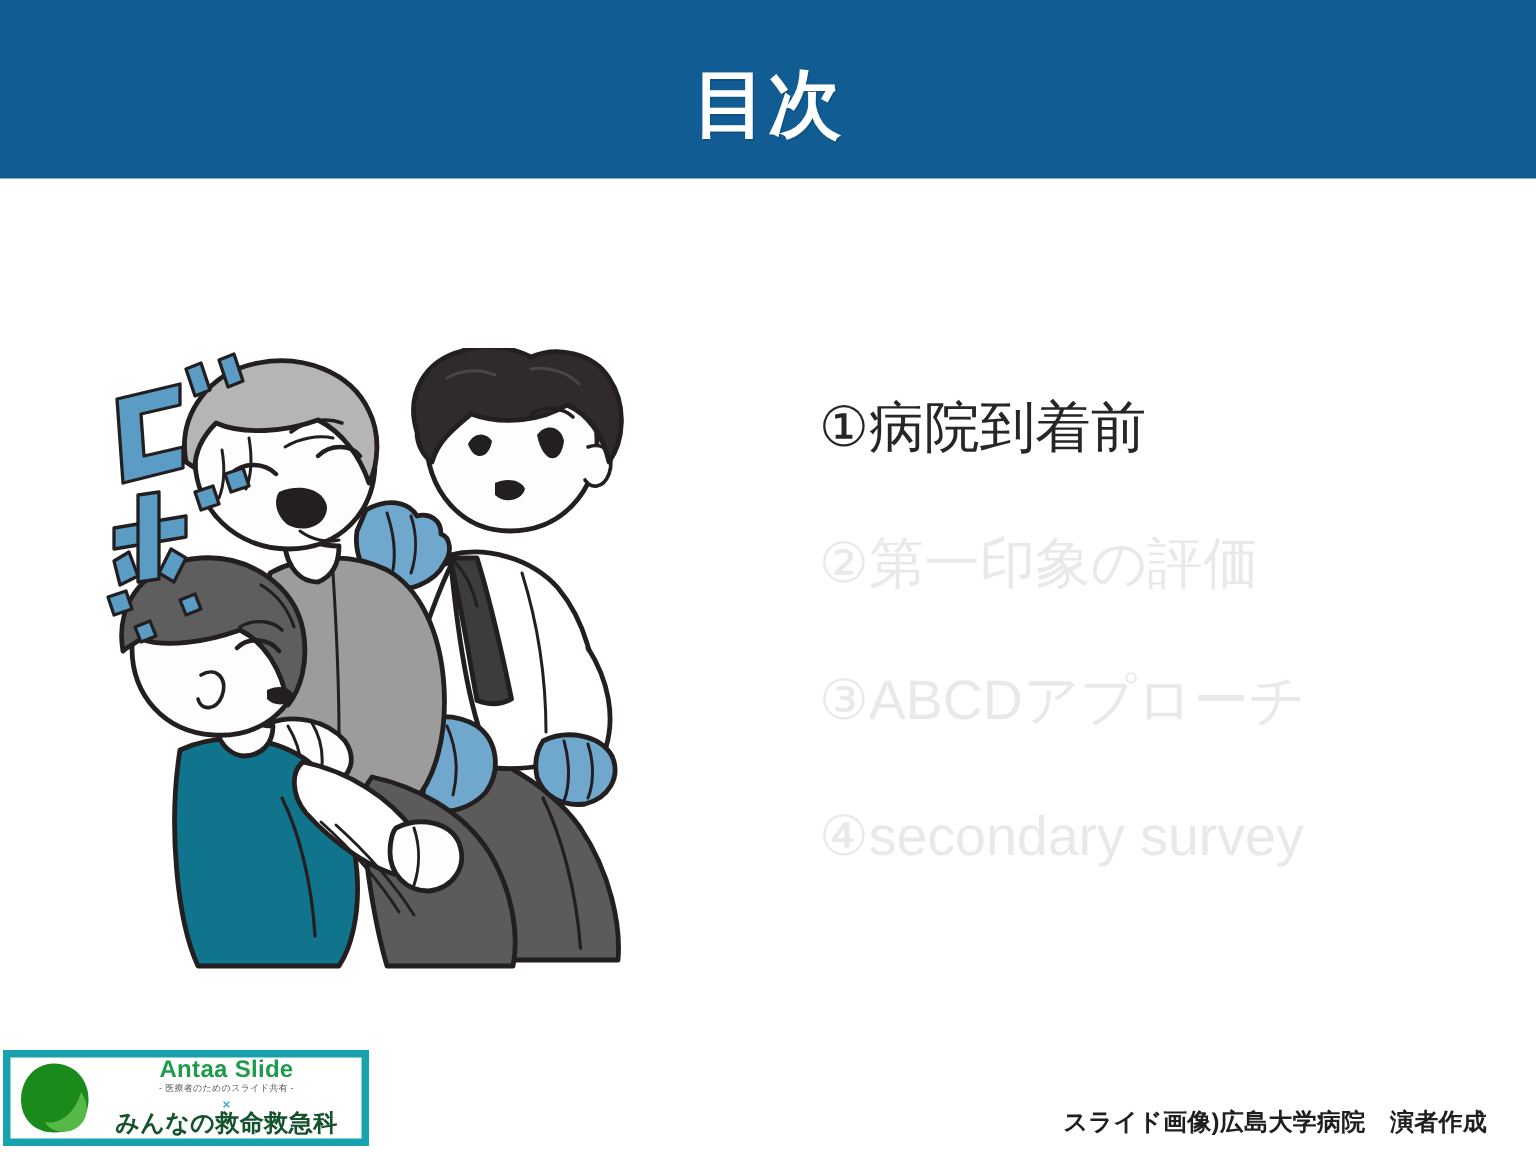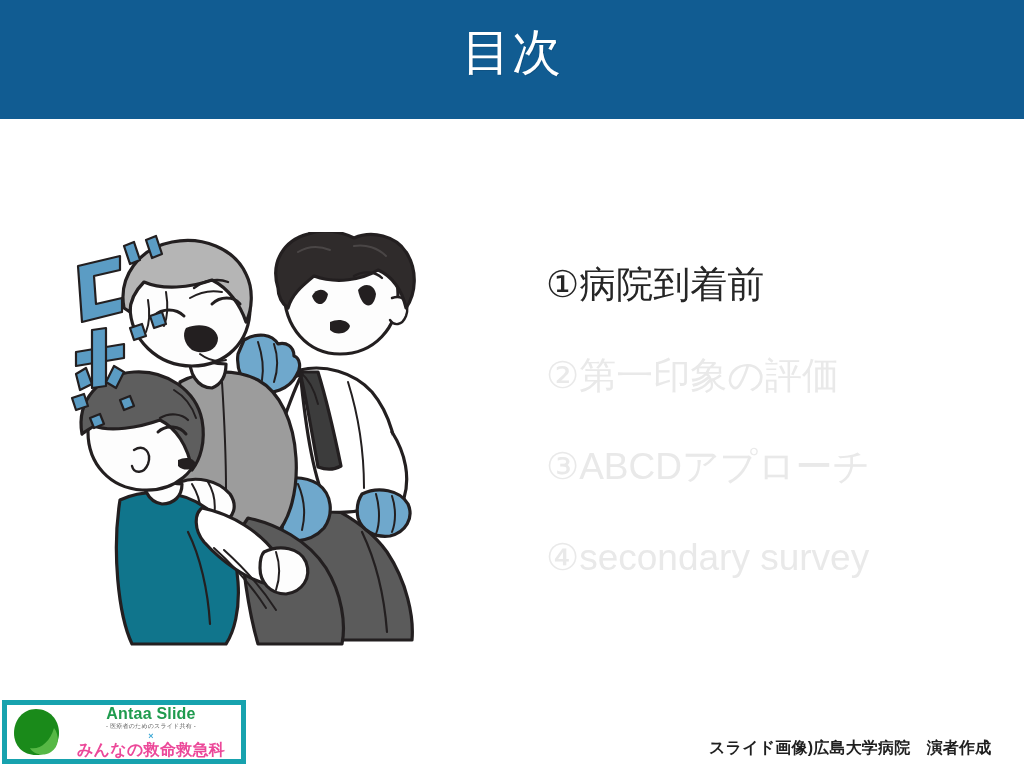--- a/index.html
+++ b/index.html
@@ -27,26 +27,26 @@
     position: absolute;
     left: 0;
     top: 0;
     width: 1024px;
     height: 119px;
     background: #115C92;
   }
   .header-title {
     position: absolute;
     left: 0;
-    top: 22px;
+    top: 40px;
     width: 1024px;
     text-align: center;
     color: #ffffff;
     font-size: 49px;
-    font-weight: normal;
+    font-weight: bold;
     letter-spacing: 1px;
     line-height: 60px;
     text-shadow: 1px 1px 0 rgba(0,0,0,0.10);
   }
 
   
   .agenda {
     position: absolute;
     left: 546px;
     top: 262px;
@@ -111,21 +111,21 @@
     letter-spacing: 0.2px;
     white-space: nowrap;
   }
   .logo-cross {
     color: #3FA9D6;
     font-size: 9px;
     font-weight: bold;
     line-height: 10px;
   }
   .logo-sub {
-    color: #ec4899;
+    color: #14532d;
     font-size: 16px;
     font-weight: bold;
     line-height: 18px;
     letter-spacing: 0.3px;
     white-space: nowrap;
   }
 
   
   .credit {
     position: absolute;

